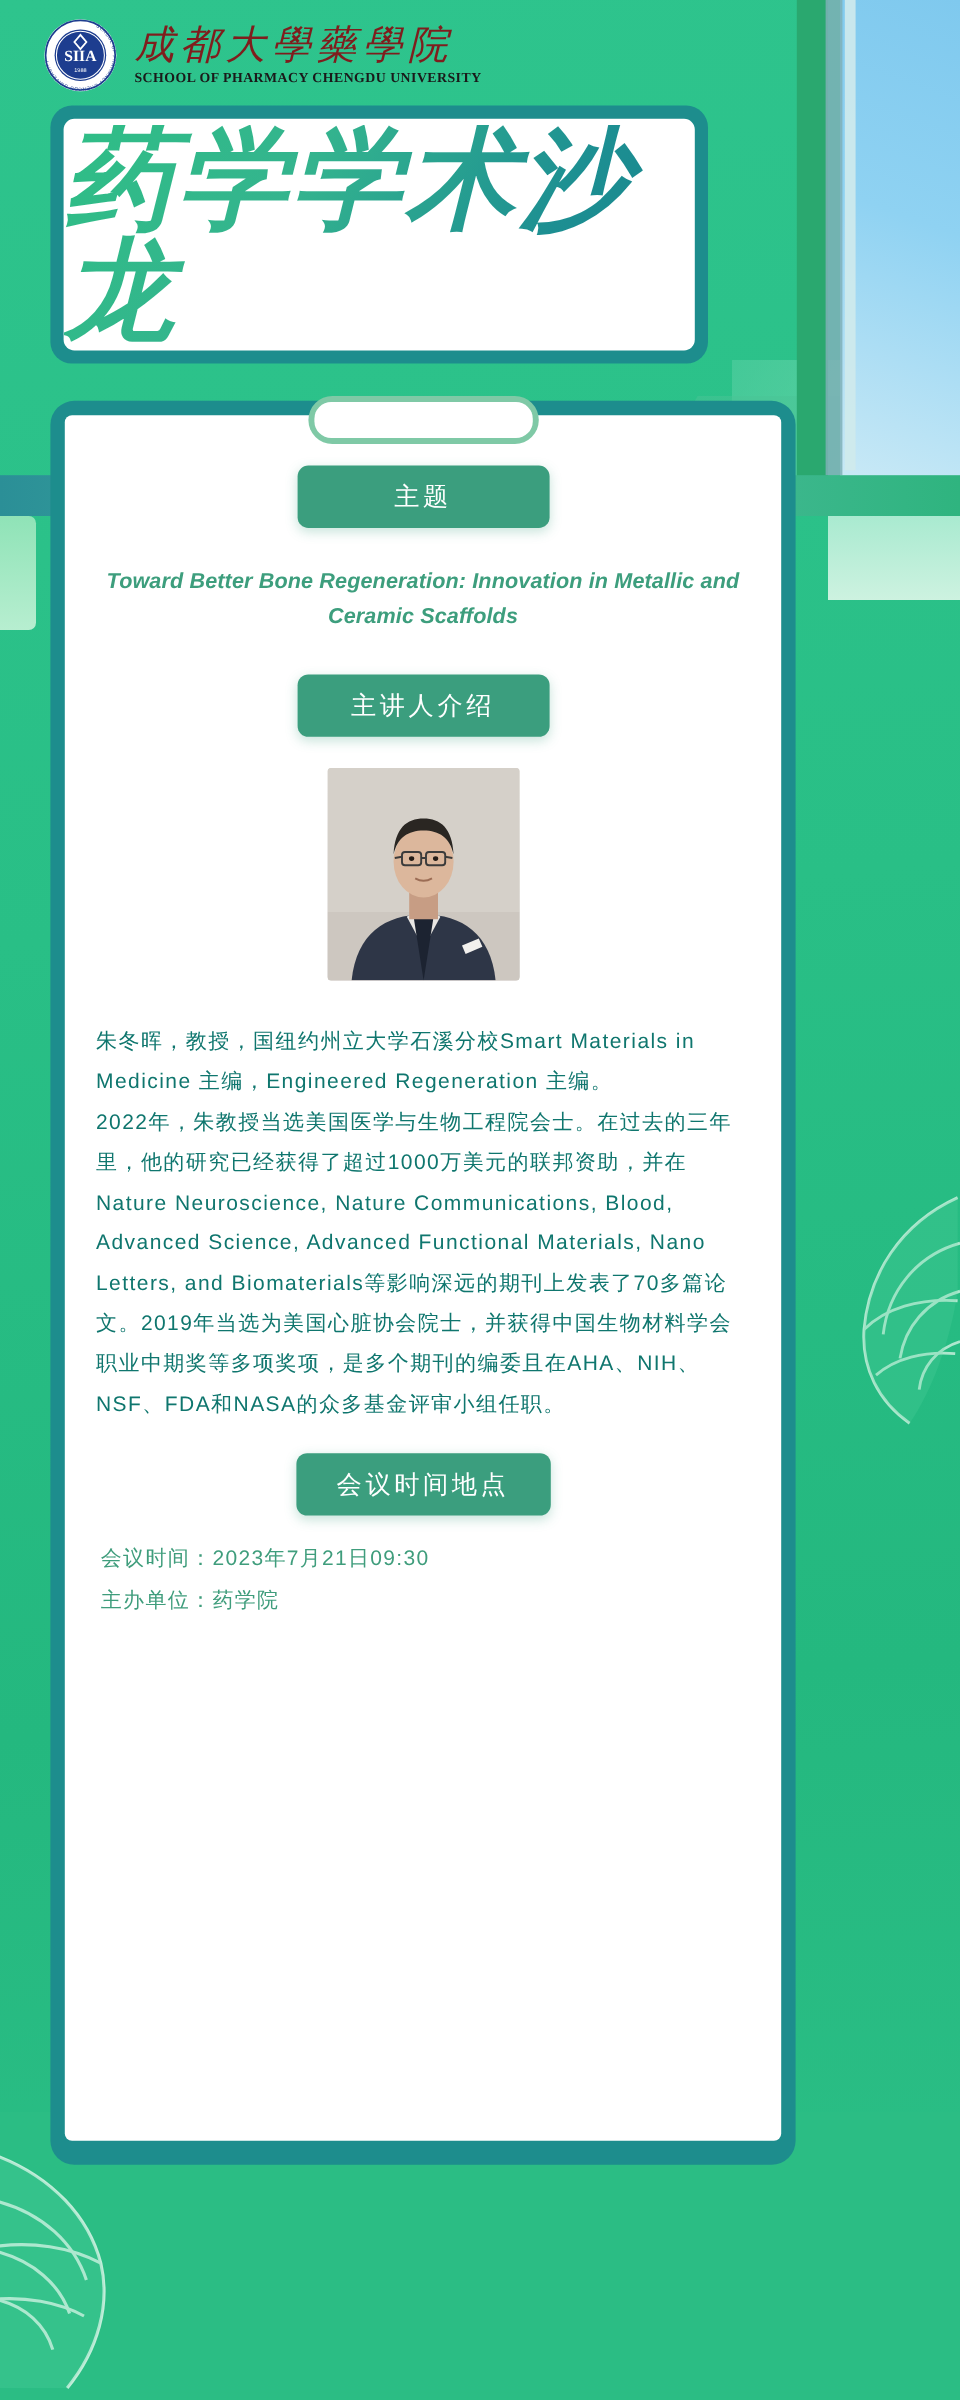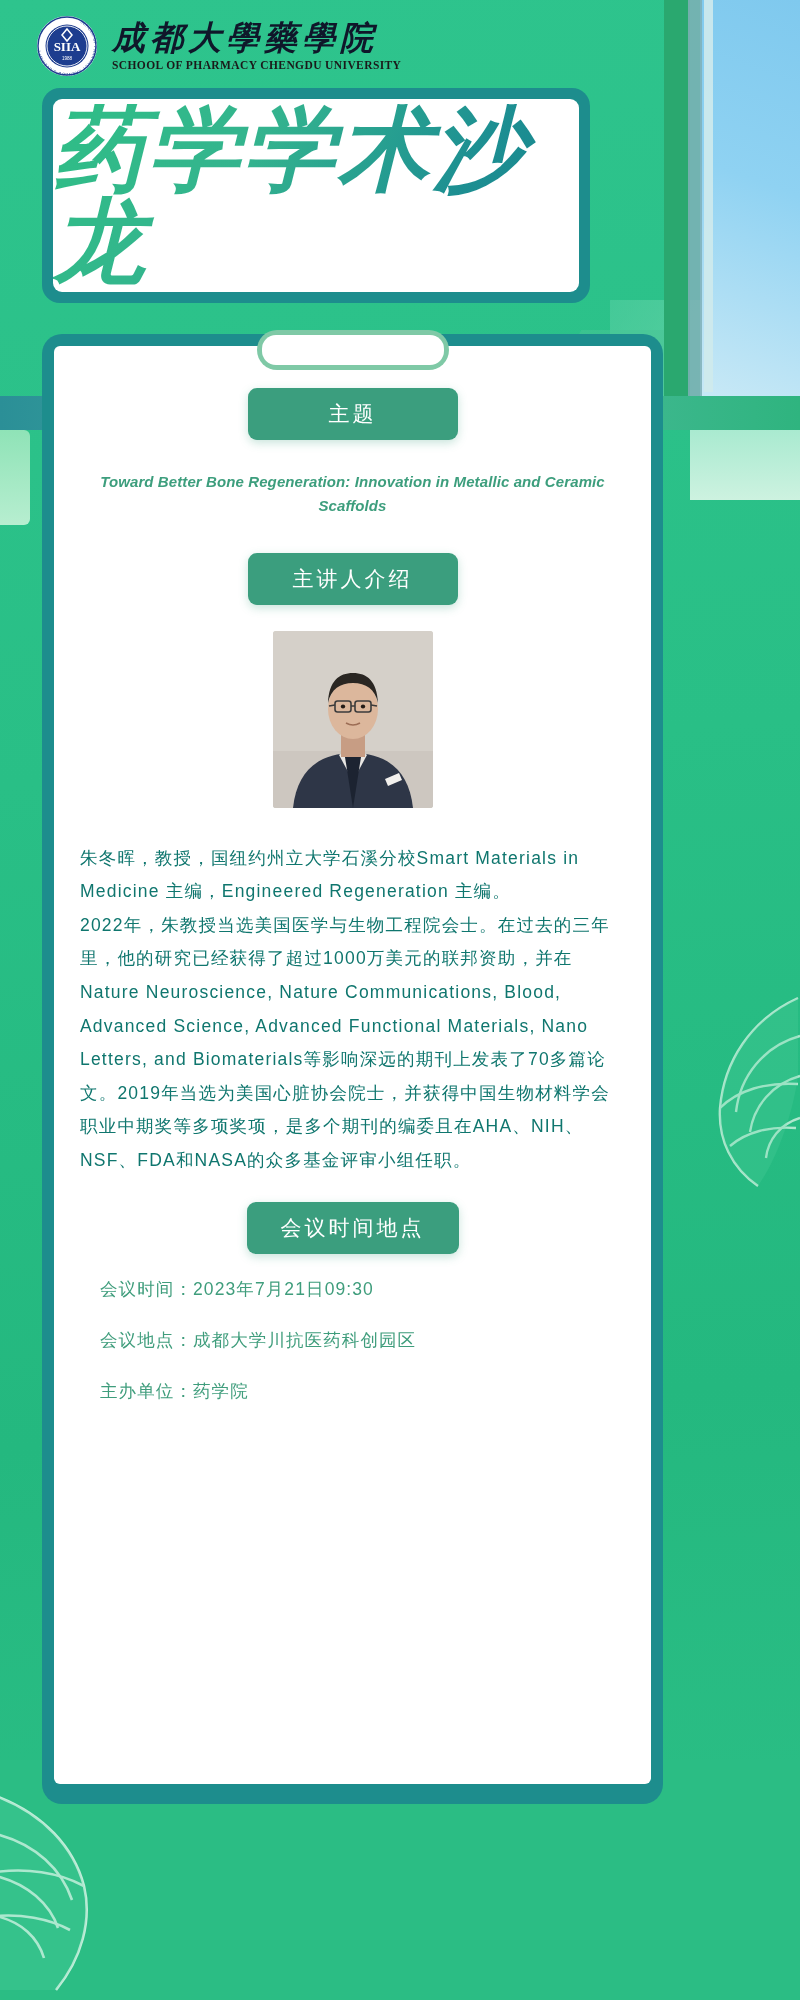--- a/index.html
+++ b/index.html
@@ -45,21 +45,21 @@
 
   
   .header {
     position:absolute; left:0; top:0; width:680px; height:92px; z-index:3;
     display:flex; align-items:center; padding-left:36px; gap:14px;
   }
   .logo-badge { width:62px; height:62px; flex:0 0 62px; position:relative; }
   .uni-name { display:flex; flex-direction:column; justify-content:center; }
   .uni-cn {
     font-family:"Liberation Serif","DejaVu Serif",serif;
-    font-size:33px; font-weight:700; color:#0f172a;
+    font-size:33px; font-weight:400; color:#7f1d1d;
     letter-spacing:5px; line-height:1.05; font-style:italic;
   }
   .uni-en {
     font-family:"Liberation Serif","DejaVu Serif",serif;
     font-size:11.5px; font-weight:700; color:#1a1a1a;
     letter-spacing:.4px; margin-top:4px;
   }
 
   
   .title-card {
@@ -101,21 +101,21 @@
     border-radius:9px; text-align:center;
     font-size:21px; letter-spacing:3px; font-weight:400;
     box-shadow:0 3px 10px rgba(59,158,126,.28);
   }
   .badge-topic    { width:210px; padding:12px 0; }
   .badge-speaker  { width:210px; padding:12px 0; }
   .badge-meeting  { width:212px; padding:12px 0; }
 
   .en-title {
     margin:30px 4px 0 4px; text-align:center;
-    font-size:15px; font-weight:700; font-style:italic;
+    font-size:18px; font-weight:700; font-style:italic;
     color:#3d9e7d; line-height:1.62; letter-spacing:.1px;
   }
 
   .sp-photo-wrap { display:flex; justify-content:center; margin-top:26px; }
   .sp-photo {
     width:160px; height:177px; border-radius:3px; overflow:hidden; position:relative;
     background:linear-gradient(180deg,#d8d3cc 0%,#cfc9c2 55%,#c6c0b9 100%);
   }
 
   .bio {
@@ -124,21 +124,21 @@
     text-align:left;
   }
   .bio p { margin:0; }
 
   .meet-block { margin-top:24px; }
   .meet-lines {
     margin-top:18px; color:#3f9d7c;
     font-size:17.5px; line-height:2.0; letter-spacing:1.1px;
     padding-left:4px;
   }
-  .meet-lines div { margin:16px; }
+  .meet-lines div { margin:0; }
 </style>
 </head>
 <body>
 
 <div class="poster">
 
   <div class="bg">
     <div class="bg-base"></div>
     <div class="bg-soft-right"></div>
     <div class="bg-diag"></div>
@@ -249,21 +249,20 @@
 
       <div class="bio">
         <p>朱冬晖，教授，国纽约州立大学石溪分校Smart Materials in Medicine 主编，Engineered Regeneration 主编。</p>
         <p>2022年，朱教授当选美国医学与生物工程院会士。在过去的三年里，他的研究已经获得了超过1000万美元的联邦资助，并在Nature Neuroscience, Nature Communications, Blood, Advanced Science, Advanced Functional Materials, Nano Letters, and Biomaterials等影响深远的期刊上发表了70多篇论文。2019年当选为美国心脏协会院士，并获得中国生物材料学会职业中期奖等多项奖项，是多个期刊的编委且在AHA、NIH、NSF、FDA和NASA的众多基金评审小组任职。</p>
       </div>
 
       <div class="meet-block">
         <div class="badge badge-meeting">会议时间地点</div>
         <div class="meet-lines">
           <div>会议时间：2023年7月21日09:30</div>
-          <div>会议地点：成都大学川抗医药科创园区</div>
           <div>主办单位：药学院</div>
         </div>
       </div>
 
     </div>
   </div>
 
 </div>
 
 </body></html>

